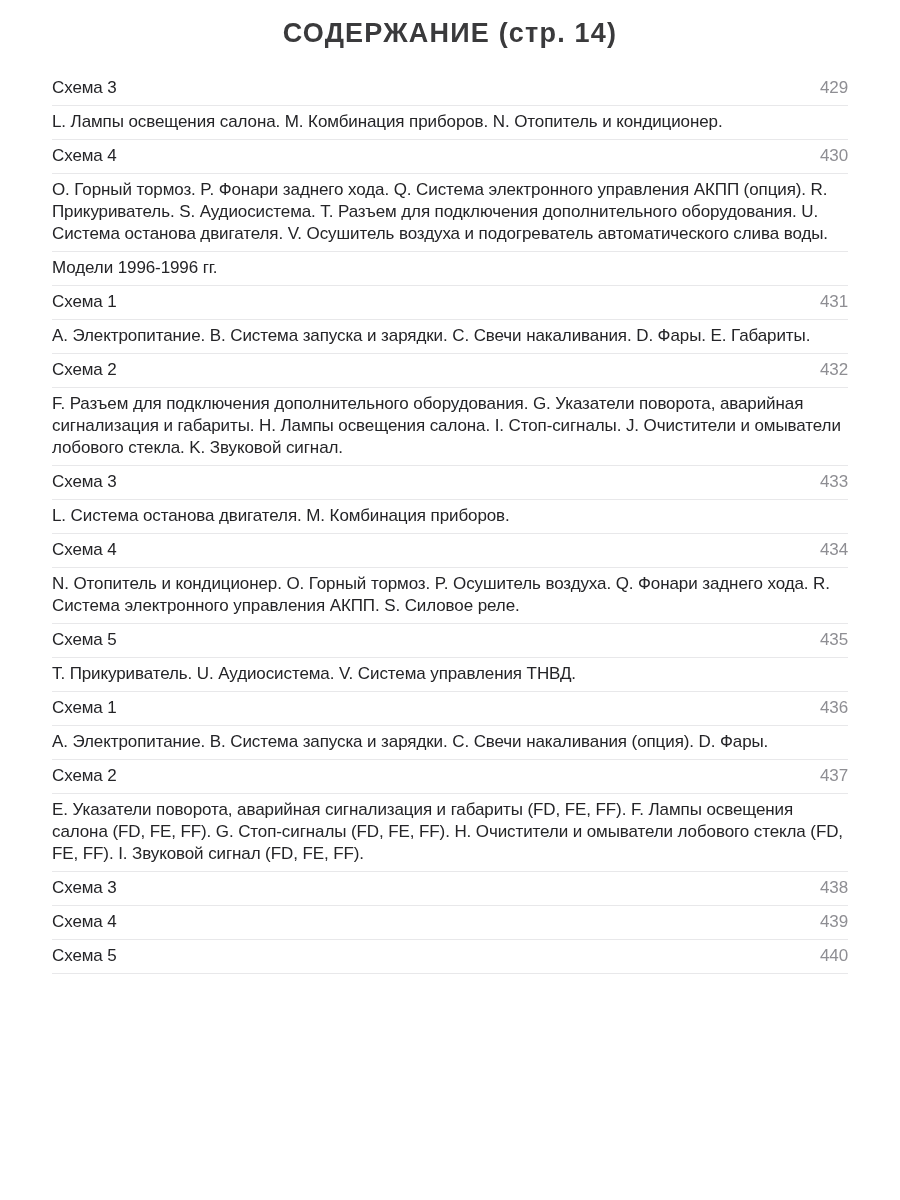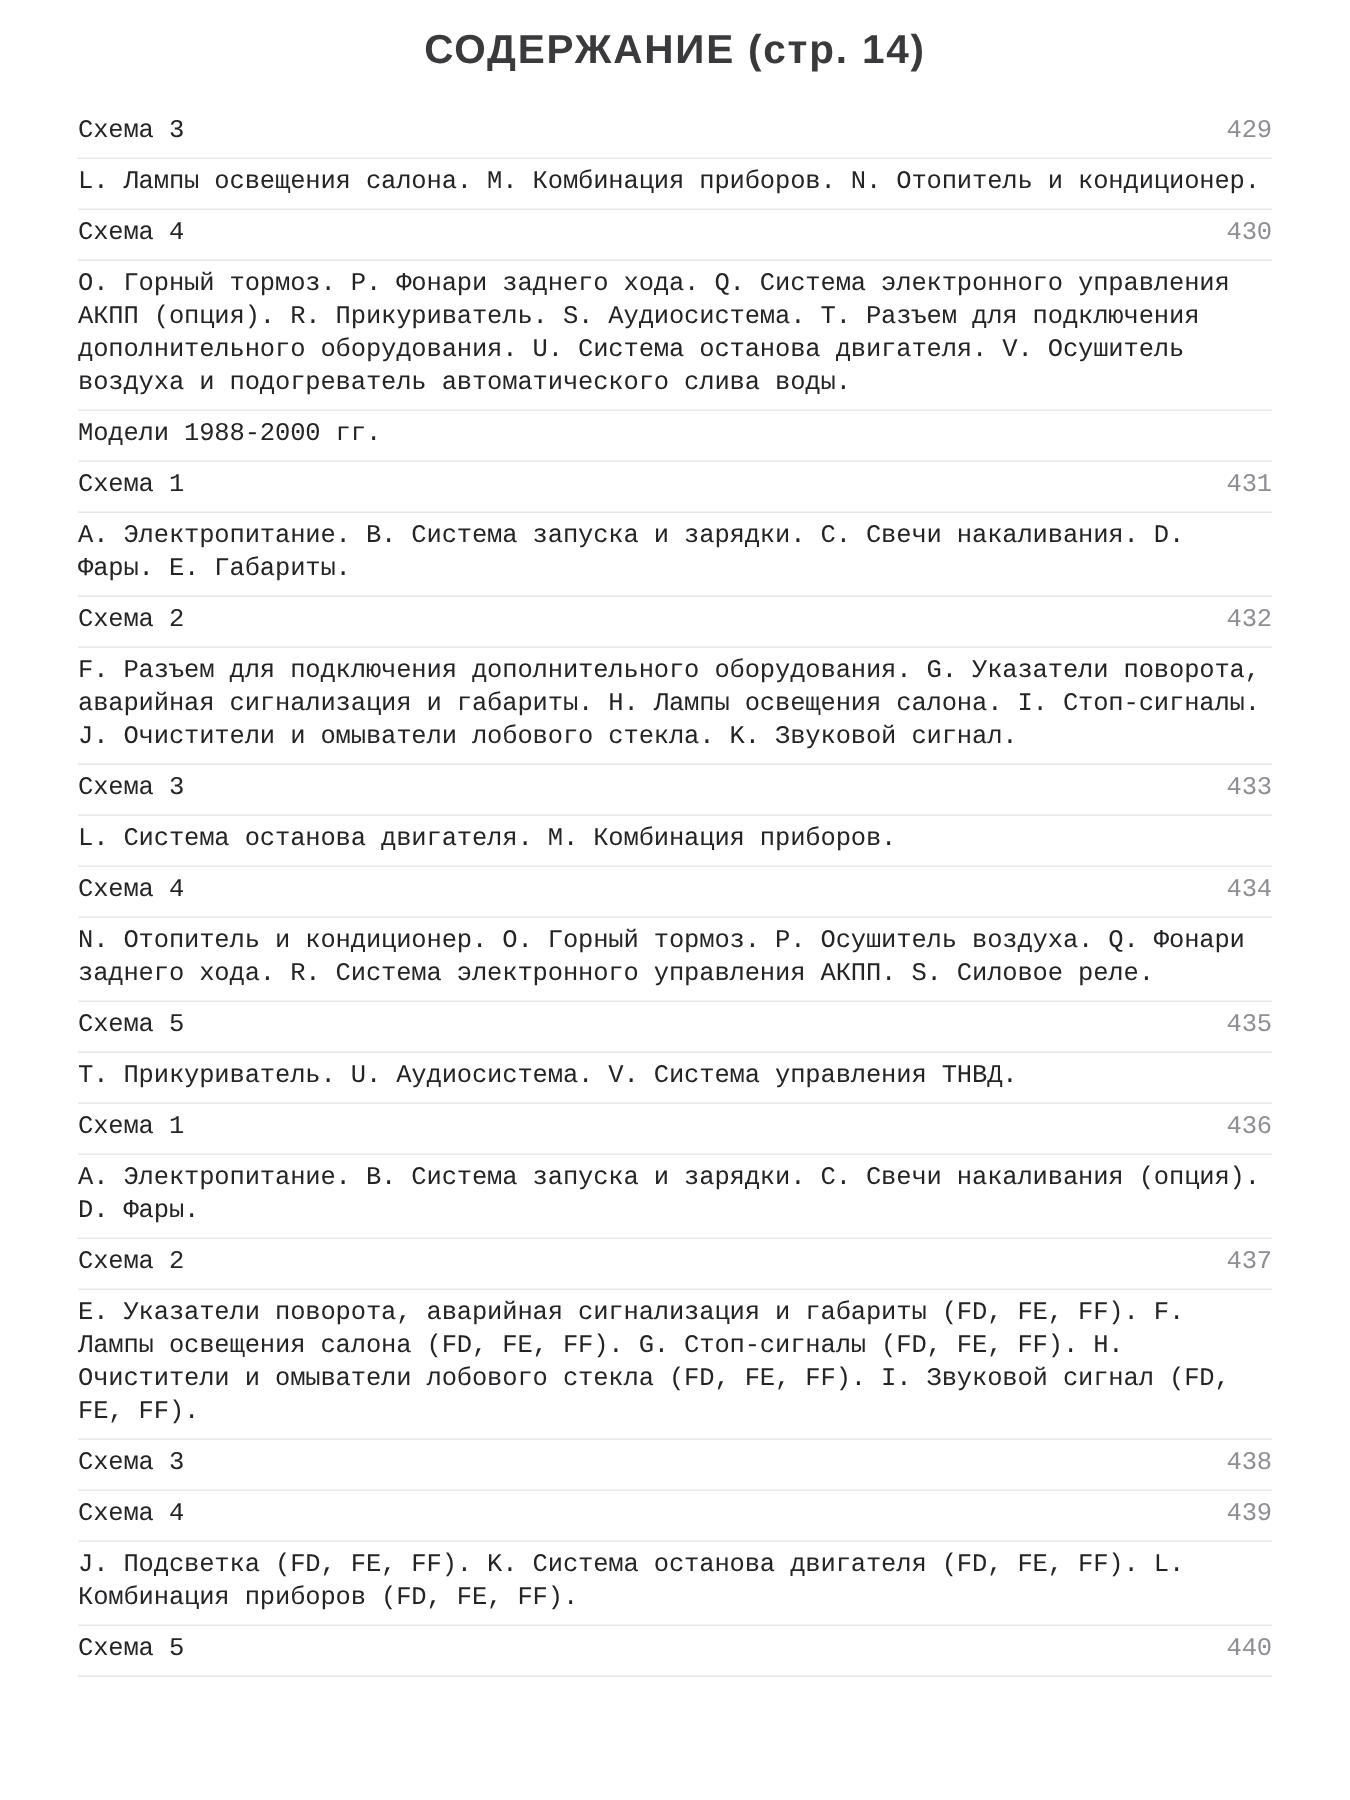--- a/index.html
+++ b/index.html
@@ -26,21 +26,21 @@
   }
   .title {
     margin: 0 0 22px 0;
     text-align: center;
     font-size: 27px;
     line-height: 34px;
     font-weight: 700;
     letter-spacing: 1.2px;
     color: var(--title);
   }
-  .toc-list { width: 100%; font-family: Liberation Mono, monospace; }
+  .toc-list { width: 100%; }
   .toc-row {
     border-bottom: 1px solid var(--divider);
     padding: 5px 0 6px 0;
     font-size: 17px;
     line-height: 22px;
     letter-spacing: -0.1px;
     color: var(--text);
   }
   .toc-row.entry {
     display: flex;
@@ -68,21 +68,21 @@
       <div class="toc-row entry">
         <span class="entry-label">Схема 3</span>
         <span class="page-num">429</span>
       </div>
       <div class="toc-row description">L. Лампы освещения салона. M. Комбинация приборов. N. Отопитель и кондиционер.</div>
       <div class="toc-row entry">
         <span class="entry-label">Схема 4</span>
         <span class="page-num">430</span>
       </div>
       <div class="toc-row description">O. Горный тормоз. P. Фонари заднего хода. Q. Система электронного управления АКПП (опция). R. Прикуриватель. S. Аудиосистема. T. Разъем для подключения дополнительного оборудования. U. Система останова двигателя. V. Осушитель воздуха и подогреватель автоматического слива воды.</div>
-      <div class="toc-row section">Модели 1988-2000 гг.</div>
+      <div class="toc-row section">Модели 1996-1996 гг.</div>
       <div class="toc-row entry">
         <span class="entry-label">Схема 1</span>
         <span class="page-num">431</span>
       </div>
       <div class="toc-row description">A. Электропитание. B. Система запуска и зарядки. C. Свечи накаливания. D. Фары. E. Габариты.</div>
       <div class="toc-row entry">
         <span class="entry-label">Схема 2</span>
         <span class="page-num">432</span>
       </div>
       <div class="toc-row description">F. Разъем для подключения дополнительного оборудования. G. Указатели поворота, аварийная сигнализация и габариты. H. Лампы освещения салона. I. Стоп-сигналы. J. Очистители и омыватели лобового стекла. K. Звуковой сигнал.</div>
@@ -112,19 +112,18 @@
       </div>
       <div class="toc-row description">E. Указатели поворота, аварийная сигнализация и габариты (FD, FE, FF). F. Лампы освещения салона (FD, FE, FF). G. Стоп-сигналы (FD, FE, FF). H. Очистители и омыватели лобового стекла (FD, FE, FF). I. Звуковой сигнал (FD, FE, FF).</div>
       <div class="toc-row entry">
         <span class="entry-label">Схема 3</span>
         <span class="page-num">438</span>
       </div>
       <div class="toc-row entry">
         <span class="entry-label">Схема 4</span>
         <span class="page-num">439</span>
       </div>
-      <div class="toc-row description">J. Подсветка (FD, FE, FF). K. Система останова двигателя (FD, FE, FF). L. Комбинация приборов (FD, FE, FF).</div>
       <div class="toc-row entry">
         <span class="entry-label">Схема 5</span>
         <span class="page-num">440</span>
       </div>
     </div>
 </div>
 
 </body></html>

